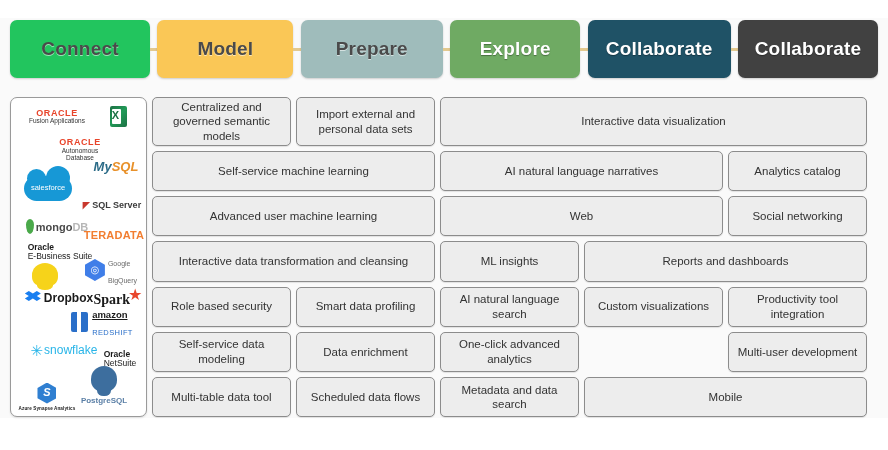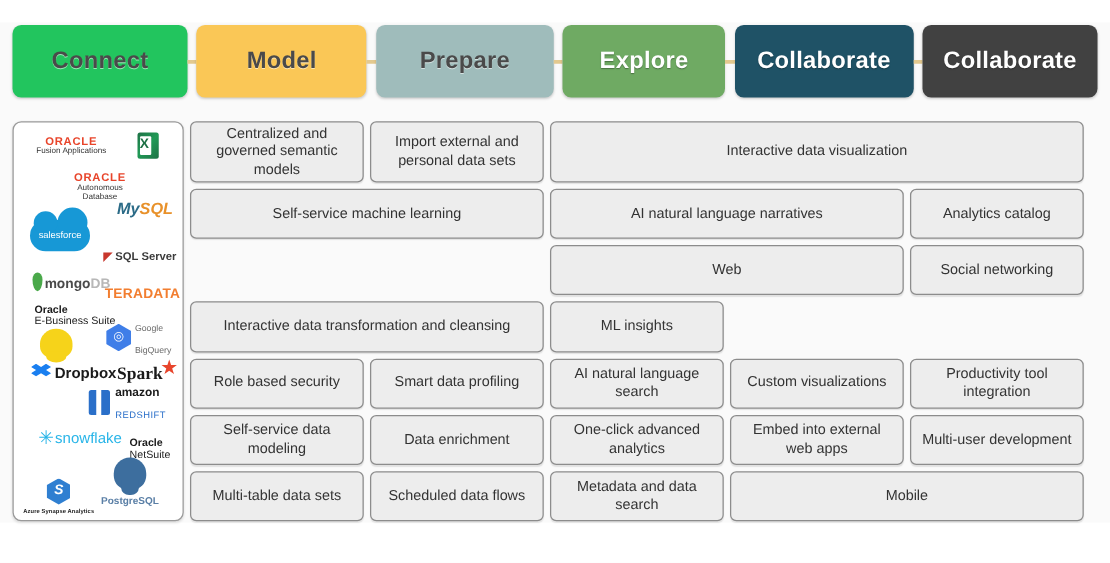--- a/index.html
+++ b/index.html
@@ -158,21 +158,21 @@
   .spark-star{
     color:#e8452c; font-size:16px; margin-left:-2px; vertical-align:4px;
   }
   .rs-ico{
     width:17px;height:20px;background:#2a6fc9; border-radius:2px;
     position:relative;
   }
   .rs-ico::after{
     content:""; position:absolute; left:6px; top:0; width:4px;height:20px;background:#fff;
   }
-  .amz-b{ font-size:9.5px; font-weight:bold; color:#1a1a1a;}
+  .amz-b{ font-size:9.5px; font-weight:bold; color:#1a1a1a;text-decoration:underline;}
   .amz-s{ font-size:7.5px; color:#2a6fc9; letter-spacing:.4px;}
   .snow-x{ color:#29b5e8; font-size:15px; line-height:1;}
   .snow-t{ color:#29b5e8; font-size:12px; margin-left:1px;}
   .nets-b{ font-weight:bold;font-size:8.5px;color:#1a1a1a;}
   .nets-s{ font-size:8.5px;color:#1a1a1a;}
   .pg-ele{
     width:26px;height:26px;border-radius:50% 50% 45% 45%;
     background:#3d6e9e; position:relative;
   }
   .pg-ele::after{
@@ -324,32 +324,38 @@
       </div>
       <div class="cell" style="grid-area: 2 / 2 / auto / span 2;">
         <span>Self-service machine learning</span>
       </div>
       <div class="cell" style="grid-area: 2 / 4 / auto / span 2;">
         <span>AI natural language narratives</span>
       </div>
       <div class="cell" style="grid-area: 2 / 6 / auto / span 1;">
         <span>Analytics catalog</span>
       </div>
+      <div class="cell" style="grid-area: 3 / 2 / auto / span 2;">
+        <span>Advanced user machine learning</span>
+      </div>
       <div class="cell" style="grid-area: 3 / 4 / auto / span 2;">
         <span>Web</span>
       </div>
       <div class="cell" style="grid-area: 3 / 6 / auto / span 1;">
         <span>Social networking</span>
       </div>
       <div class="cell" style="grid-area: 4 / 2 / auto / span 2;">
         <span>Interactive data transformation and cleansing</span>
       </div>
       <div class="cell" style="grid-area: 4 / 4 / auto / span 1;">
         <span>ML insights</span>
       </div>
+      <div class="cell" style="grid-area: 4 / 5 / auto / span 2;">
+        <span>Reports and dashboards</span>
+      </div>
       <div class="cell" style="grid-area: 5 / 2 / auto / span 1;">
         <span>Role based security</span>
       </div>
       <div class="cell" style="grid-area: 5 / 3 / auto / span 1;">
         <span>Smart data profiling</span>
       </div>
       <div class="cell" style="grid-area: 5 / 4 / auto / span 1;">
         <span>AI natural language search</span>
       </div>
       <div class="cell" style="grid-area: 5 / 5 / auto / span 1;">
@@ -360,28 +366,25 @@
       </div>
       <div class="cell" style="grid-area: 6 / 2 / auto / span 1;">
         <span>Self-service data modeling</span>
       </div>
       <div class="cell" style="grid-area: 6 / 3 / auto / span 1;">
         <span>Data enrichment</span>
       </div>
       <div class="cell" style="grid-area: 6 / 4 / auto / span 1;">
         <span>One-click advanced analytics</span>
       </div>
-      <div class="cell" style="grid-area: 6 / 5 / auto / span 1;">
-        <span>Embed into external web apps</span>
-      </div>
       <div class="cell" style="grid-area: 6 / 6 / auto / span 1;">
         <span>Multi-user development</span>
       </div>
       <div class="cell" style="grid-area: 7 / 2 / auto / span 1;">
-        <span>Multi-table data sets</span>
+        <span>Multi-table data tool</span>
       </div>
       <div class="cell" style="grid-area: 7 / 3 / auto / span 1;">
         <span>Scheduled data flows</span>
       </div>
       <div class="cell" style="grid-area: 7 / 4 / auto / span 1;">
         <span>Metadata and data search</span>
       </div>
       <div class="cell" style="grid-area: 7 / 5 / auto / span 2;">
         <span>Mobile</span>
       </div>

